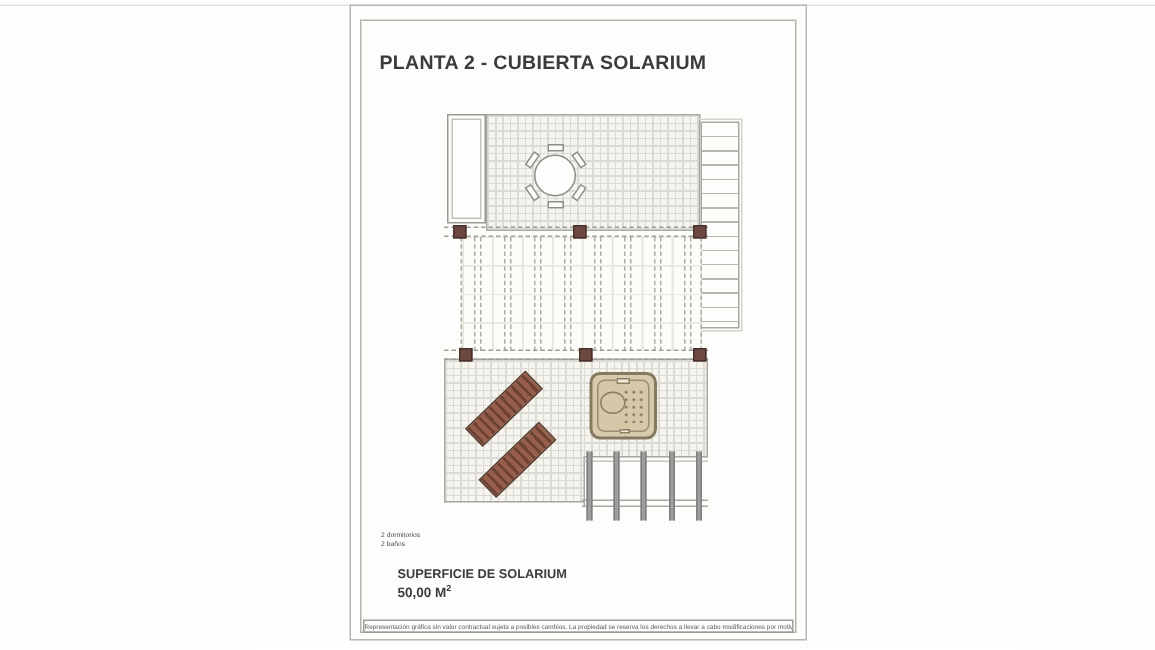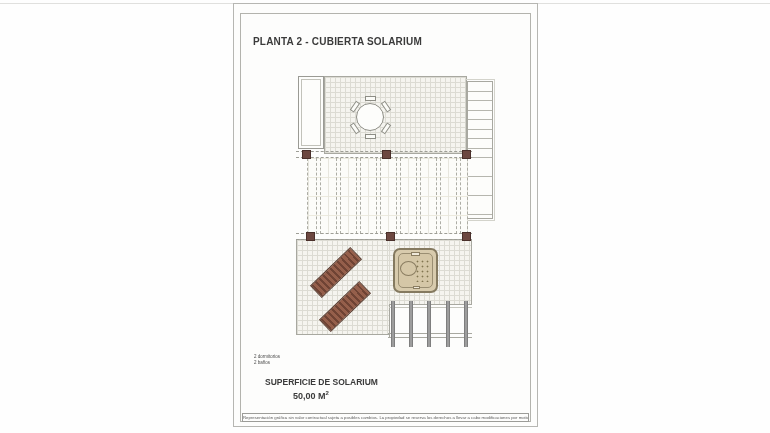--- a/index.html
+++ b/index.html
@@ -6,21 +6,21 @@
   html,body { width:770px; height:433px; background:#ffffff; overflow:hidden;
               font-family:"Liberation Sans", sans-serif; }
   .canvas { position:relative; width:770px; height:433px; background:#fefefe; }
   .top-rule { position:absolute; left:0; top:3px; width:770px; height:1px; background:#e0e0de; }
 
   .sheet { position:absolute; left:233px; top:3px; width:305px; height:424px;
            background:#fdfdfc; border:1px solid #b6b6b2; }
   .frame { position:absolute; left:6px; top:9px; width:291px; height:409px;
            border:1px solid #b3b3ad; }
 
-  .title { position:absolute; left:19px; top:31px; font-size:10px; line-height:14px;
+  .title { position:absolute; left:19px; top:31px; font-size:13px; line-height:14px;
            font-weight:bold; letter-spacing:.2px; color:var(--ink,#3b3b3b); white-space:nowrap; }
 
   .plan { position:absolute; left:0; top:0; width:305px; height:424px; }
   .plan div { position:absolute; }
 
   
   .grid { background-color:var(--terrace-fill,#f5f4ef);
           background-image:
             repeating-linear-gradient(to right, var(--grid-line,#dcdbd3) 0 1px, transparent 1px 5px),
             repeating-linear-gradient(to bottom, var(--grid-line,#dcdbd3) 0 1px, transparent 1px 5px);
@@ -83,21 +83,21 @@
   .edge-u { left:155px; top:303px; width:83px; height:1px; background:#c6c6be; }
   .rail-bottom { left:154px; top:329px; width:84px; height:5px;
                  border-top:1px solid var(--plan-line,#a8a8a0);
                  border-bottom:1px solid var(--plan-line,#a8a8a0); }
   .bar { top:297px; width:4px; height:46px; background:var(--bar-color,#9d9d9d);
          border-left:1px solid #7e7e7e; border-right:1px solid #7e7e7e; }
 
   
   .unit-info { position:absolute; left:20px; top:350px; font-size:4.5px; line-height:6px;
                color:#4a4a4a; }
-  .area { position:absolute; left:31px; top:373px; width:92px; text-align:center;
+  .area { position:absolute; left:31px; top:373px; width:92px; text-align:left;
           color:var(--ink,#3b3b3b); font-weight:bold; }
   .area-label { font-size:8.5px; line-height:11px; white-space:nowrap; }
   .area-value { font-size:9px; line-height:11px; }
   .area-value .sup { font-size:6px; vertical-align:super; }
   .disclaimer { position:absolute; left:8px; top:409px; width:287px; height:9px;
                 border:1px solid #9c9c98; overflow:hidden; text-align:center;
                 font-size:4.3px; line-height:8px; color:#5a5a5a; white-space:nowrap; }
 </style>
 </head>
 <body>

